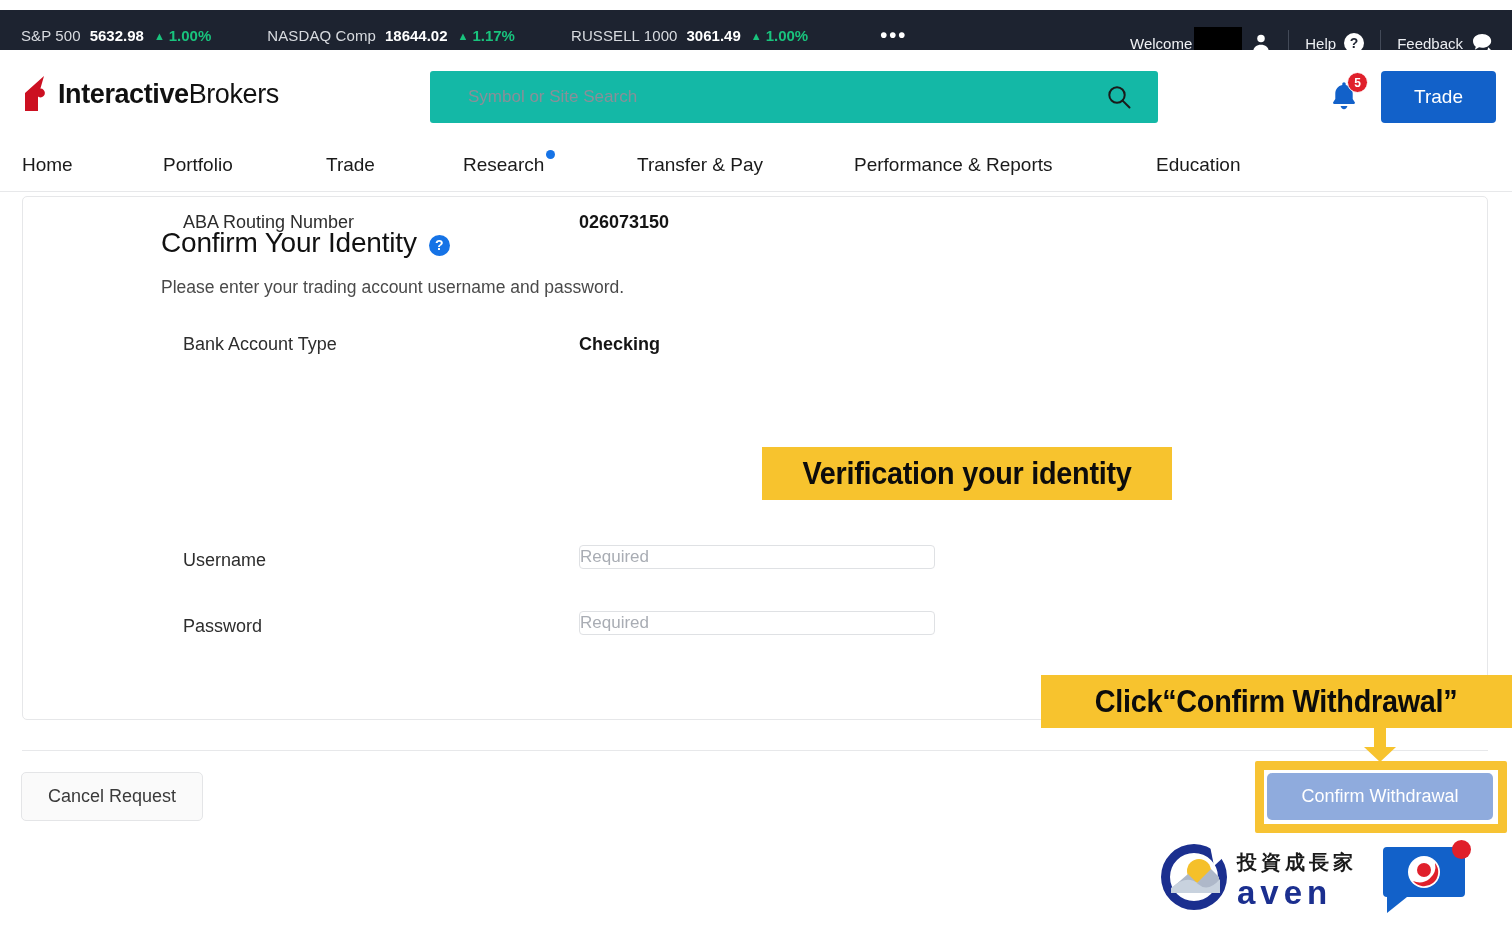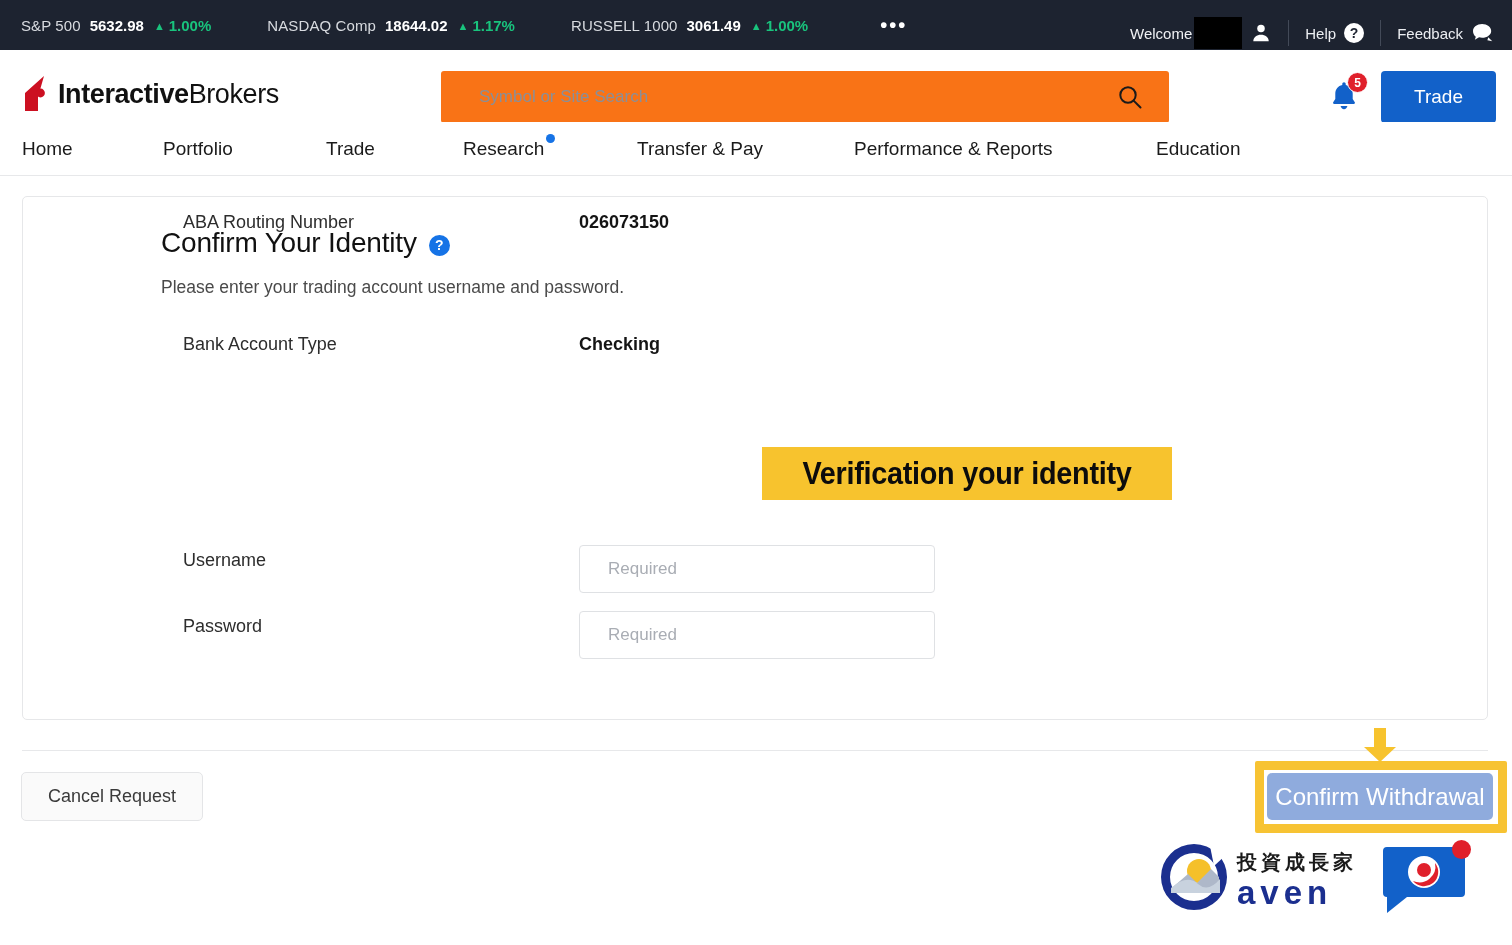--- a/index.html
+++ b/index.html
@@ -6,21 +6,21 @@
   html, body {
     width: 1512px; height: 945px;
     font-family: "Liberation Sans", sans-serif;
     background: #ffffff;
     overflow: hidden;
   }
   .page { position: relative; width: 1512px; height: 945px; background:#fff; }
 
   
   .ticker-bar {
-    position: absolute; top:0; left:0; width:1512px; height:50px;
+    position: absolute; top:10px; left:0; width:1512px; height:50px;
     background:#1d2330; display:flex; align-items:center;
   }
   .ticker-items { display:flex; align-items:center; }
   .ticker-item { display:flex; align-items:baseline; margin-left:24px; }
   .tk-name { color:#d8dbe0; font-size:15px; letter-spacing:.1px; }
   .tk-val  { color:#ffffff; font-size:15px; font-weight:bold; margin-left:9px; }
   .tk-arrow{ color:#19c37d; font-size:11px; margin-left:10px; position:relative; top:-1px; }
   .tk-chg  { color:#19c37d; font-size:15px; font-weight:600; margin-left:4px; }
   .ticker-item:nth-child(1){ margin-left:21px; }
   .ticker-item:nth-child(2){ margin-left:56px; }
@@ -51,22 +51,22 @@
     position:absolute; top:50px; left:0; width:1512px; height:88px;
     background:#fff; display:flex; align-items:center;
   }
   .logo { display:flex; align-items:center; margin-left:22px; cursor:pointer; }
   .logo-mark { width:28px; height:36px; position:relative; margin-right:8px; }
   .logo-text { font-size:27px; letter-spacing:-0.4px; color:#111; }
   .logo-text b { font-weight:bold; }
   .logo-text span.light { font-weight:normal; }
 
   .search-box {
-    position:absolute; left:441px; top:21px; width:728px; height:52px;
-    background:#f97316; border-radius:3px; display:flex; align-items:center;
+    position:absolute; left:430px; top:21px; width:728px; height:52px;
+    background:#14b8a6; border-radius:3px; display:flex; align-items:center;
     cursor:text;
   }
   .search-input {
     flex:1; border:none; outline:none; background:transparent;
     font-family:"Liberation Sans", sans-serif; font-size:17px; color:#333;
     padding-left:38px;
   }
   .search-input::placeholder { color:#8a8f98; }
   .search-icon { margin-right:26px; display:flex; }
 
@@ -78,21 +78,21 @@
     border:1.5px solid #fff;
   }
   .trade-btn {
     position:absolute; right:16px; top:21px; width:115px; height:52px;
     background:#1261c9; color:#fff; font-size:19px; border:none; border-radius:4px;
     cursor:pointer; font-family:"Liberation Sans", sans-serif;
   }
 
   
   .nav {
-    position:absolute; top:122px; left:0; width:1512px; height:54px;
+    position:absolute; top:138px; left:0; width:1512px; height:54px;
     background:#fff; border-bottom:1px solid #e7e8ea;
     display:flex; align-items:center;
   }
   .nav-item {
     font-size:19px; color:#1a1a1a; cursor:pointer; position:relative;
     white-space:nowrap;
   }
   .nav-dot {
     width:9px;height:9px;border-radius:50%;background:#1673e6;
     position:absolute; top:-4px; right:-11px;
@@ -117,42 +117,42 @@
     font-size:14px;font-weight:bold;display:flex;align-items:center;justify-content:center;
     margin-left:12px; cursor:pointer; position:relative; top:2px;
   }
   .sec-sub {
     position:absolute; left:161px; top:277px;
     font-size:17.5px; color:#4a4a4a;
   }
 
   .field-label { position:absolute; font-size:18px; color:#2d2d2d; }
   .field-input {
-    position:absolute; width:356px; height:48px;
+    position:absolute; width:356px; height:24px;
     border:1px solid #dfe1e4; border-radius:4px; background:#fff;
     font-family:"Liberation Sans", sans-serif; font-size:17px; color:#333;
-    padding-left:28px; outline:none;
+    padding-left:0; outline:none;
   }
   .field-input::placeholder { color:#a9adb4; }
 
   
   .hr {
     position:absolute; left:22px; top:750px; width:1466px; height:1px;
     background:#e7e8ea;
   }
   .cancel-btn {
     position:absolute; left:21px; top:772px; width:182px; height:49px;
     background:#fafafa; border:1px solid #e4e5e7; border-radius:5px;
     font-size:18px; color:#3a3a3a; cursor:pointer;
     font-family:"Liberation Sans", sans-serif;
   }
   .confirm-btn {
     position:absolute; left:1267px; top:773px; width:226px; height:47px;
     background:#8fabdd; border:none; border-radius:5px;
-    font-size:24px; color:#ffffff; cursor:pointer;
+    font-size:18px; color:#ffffff; cursor:pointer;
     font-family:"Liberation Sans", sans-serif;
   }
   .confirm-highlight {
     position:absolute; left:1255px; top:761px; width:252px; height:72px;
     border:9px solid #f7c333; border-radius:2px; pointer-events:none;
   }
 
   
   .anno {
     position:absolute; background:#f7c32e;
@@ -326,20 +326,23 @@
 
   <div class="hr"></div>
   <button class="cancel-btn">Cancel Request</button>
   <button class="confirm-btn">Confirm Withdrawal</button>
   <div class="confirm-highlight"></div>
 
   <div class="anno anno-1">
     <span>Verification your identity</span>
   </div>
 
+  <div class="anno anno-2">
+    <span>Click“Confirm Withdrawal”</span>
+  </div>
 
   <span class="anno-arrow">
     <svg width="40" height="35" viewBox="0 0 40 35">
       <path d="M14 0 H26 V19 H36 L20 34 L4 19 H14 Z" fill="#f7c32e"></path>
     </svg>
   </span>
 
   <div class="wm">
     <span>
       <svg width="74" height="74" viewBox="0 0 74 74">

